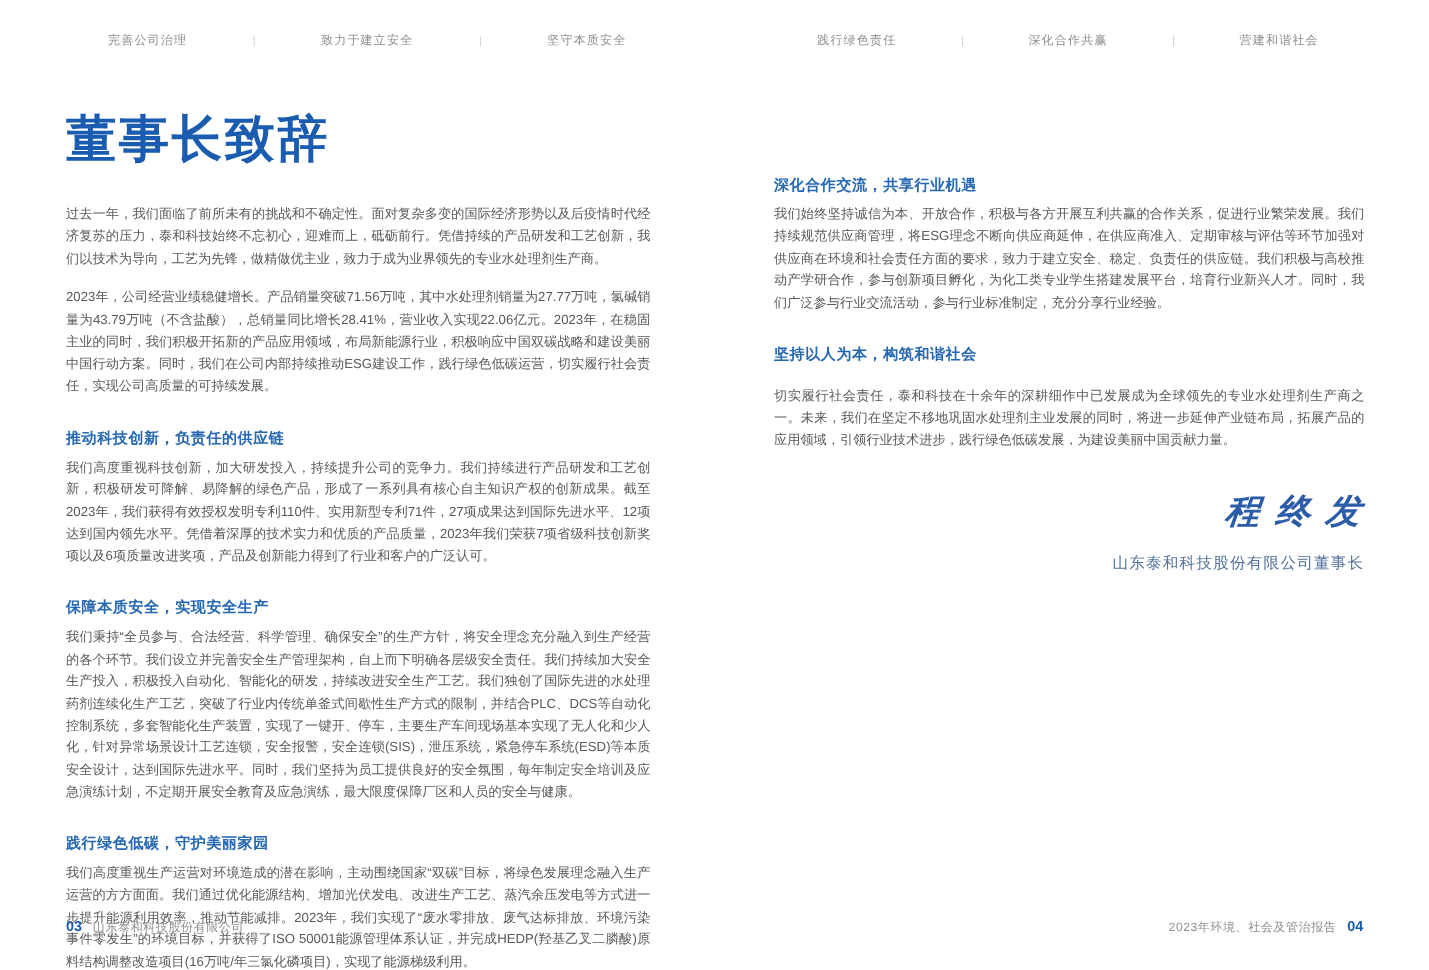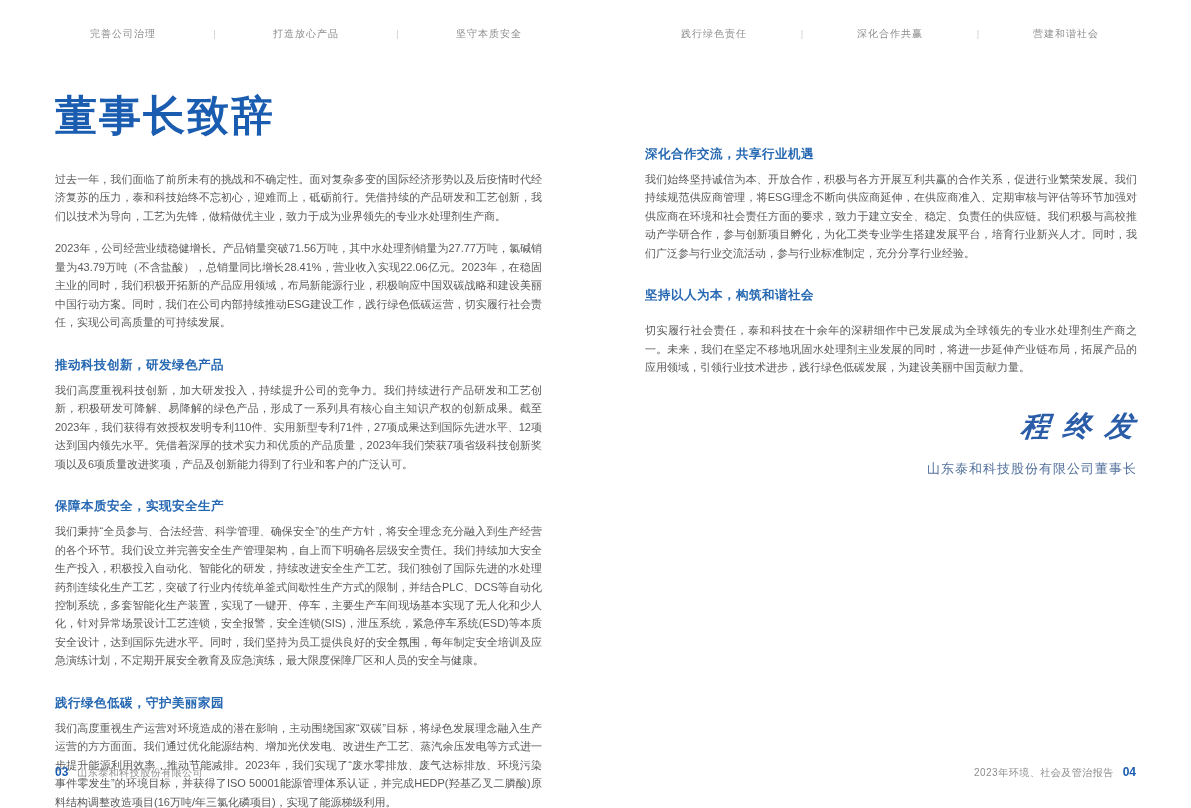--- a/index.html
+++ b/index.html
@@ -96,40 +96,40 @@
 </style>
 </head>
 <body>
 
 <div class="sheet">
 
   <header class="topnav">
     <nav class="nav-group left">
       <span class="nav-item">完善公司治理</span>
       <span class="sep">|</span>
-      <span class="nav-item">打造放心产品</span>
+      <span class="nav-item">致力于建立安全</span>
       <span class="sep">|</span>
       <span class="nav-item">坚守本质安全</span>
     </nav>
     <nav class="nav-group right">
       <span class="nav-item">践行绿色责任</span>
       <span class="sep">|</span>
       <span class="nav-item">深化合作共赢</span>
       <span class="sep">|</span>
       <span class="nav-item">营建和谐社会</span>
     </nav>
   </header>
 
   <section class="col col-left">
     <h1 class="page-title">董事长致辞</h1>
 
     <p class="body-p">过去一年，我们面临了前所未有的挑战和不确定性。面对复杂多变的国际经济形势以及后疫情时代经济复苏的压力，泰和科技始终不忘初心，迎难而上，砥砺前行。凭借持续的产品研发和工艺创新，我们以技术为导向，工艺为先锋，做精做优主业，致力于成为业界领先的专业水处理剂生产商。</p>
     <p class="body-p">2023年，公司经营业绩稳健增长。产品销量突破71.56万吨，其中水处理剂销量为27.77万吨，氯碱销量为43.79万吨（不含盐酸），总销量同比增长28.41%，营业收入实现22.06亿元。2023年，在稳固主业的同时，我们积极开拓新的产品应用领域，布局新能源行业，积极响应中国双碳战略和建设美丽中国行动方案。同时，我们在公司内部持续推动ESG建设工作，践行绿色低碳运营，切实履行社会责任，实现公司高质量的可持续发展。</p>
 
-    <h2 class="section-heading">推动科技创新，研发绿色产品</h2>
+    <h2 class="section-heading">推动科技创新，负责任的供应链</h2>
     <p class="body-p">我们高度重视科技创新，加大研发投入，持续提升公司的竞争力。我们持续进行产品研发和工艺创新，积极研发可降解、易降解的绿色产品，形成了一系列具有核心自主知识产权的创新成果。截至2023年，我们获得有效授权发明专利110件、实用新型专利71件，27项成果达到国际先进水平、12项达到国内领先水平。凭借着深厚的技术实力和优质的产品质量，2023年我们荣获7项省级科技创新奖项以及6项质量改进奖项，产品及创新能力得到了行业和客户的广泛认可。</p>
 
     <h2 class="section-heading">保障本质安全，实现安全生产</h2>
     <p class="body-p">我们秉持“全员参与、合法经营、科学管理、确保安全”的生产方针，将安全理念充分融入到生产经营的各个环节。我们设立并完善安全生产管理架构，自上而下明确各层级安全责任。我们持续加大安全生产投入，积极投入自动化、智能化的研发，持续改进安全生产工艺。我们独创了国际先进的水处理药剂连续化生产工艺，突破了行业内传统单釜式间歇性生产方式的限制，并结合PLC、DCS等自动化控制系统，多套智能化生产装置，实现了一键开、停车，主要生产车间现场基本实现了无人化和少人化，针对异常场景设计工艺连锁，安全报警，安全连锁(SIS)，泄压系统，紧急停车系统(ESD)等本质安全设计，达到国际先进水平。同时，我们坚持为员工提供良好的安全氛围，每年制定安全培训及应急演练计划，不定期开展安全教育及应急演练，最大限度保障厂区和人员的安全与健康。</p>
 
     <h2 class="section-heading">践行绿色低碳，守护美丽家园</h2>
     <p class="body-p">我们高度重视生产运营对环境造成的潜在影响，主动围绕国家“双碳”目标，将绿色发展理念融入生产运营的方方面面。我们通过优化能源结构、增加光伏发电、改进生产工艺、蒸汽余压发电等方式进一步提升能源利用效率，推动节能减排。2023年，我们实现了“废水零排放、废气达标排放、环境污染事件零发生”的环境目标，并获得了ISO 50001能源管理体系认证，并完成HEDP(羟基乙叉二膦酸)原料结构调整改造项目(16万吨/年三氯化磷项目)，实现了能源梯级利用。</p>
   </section>
 
   <section class="col col-right">

